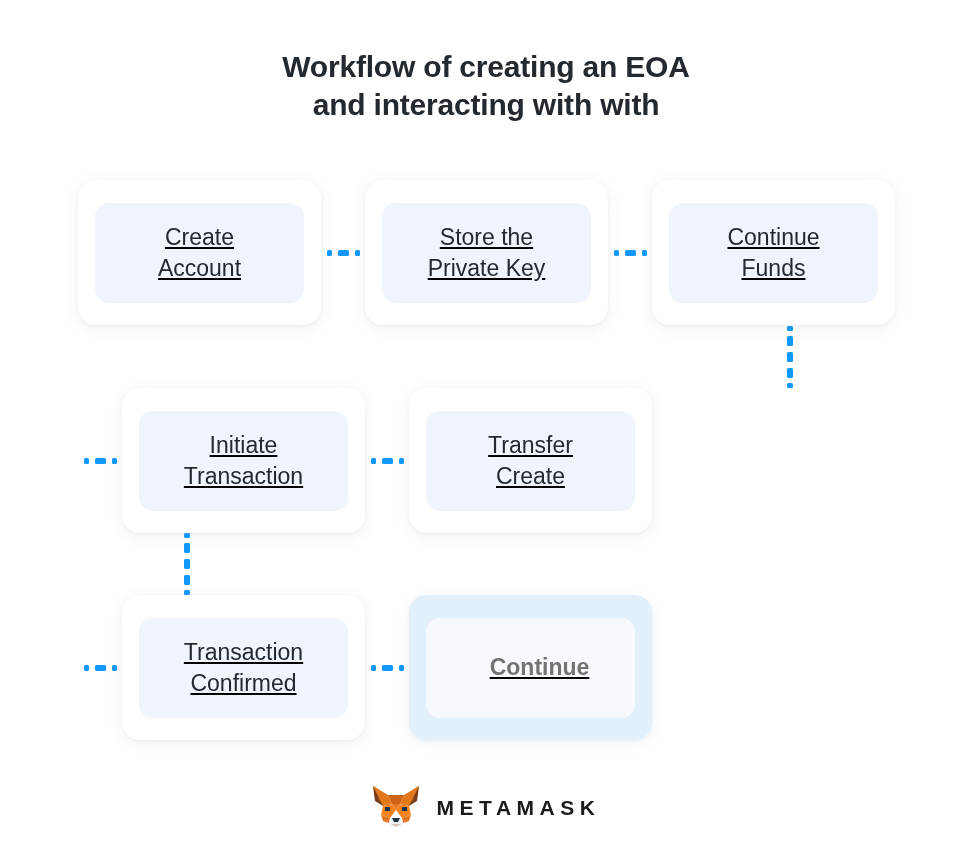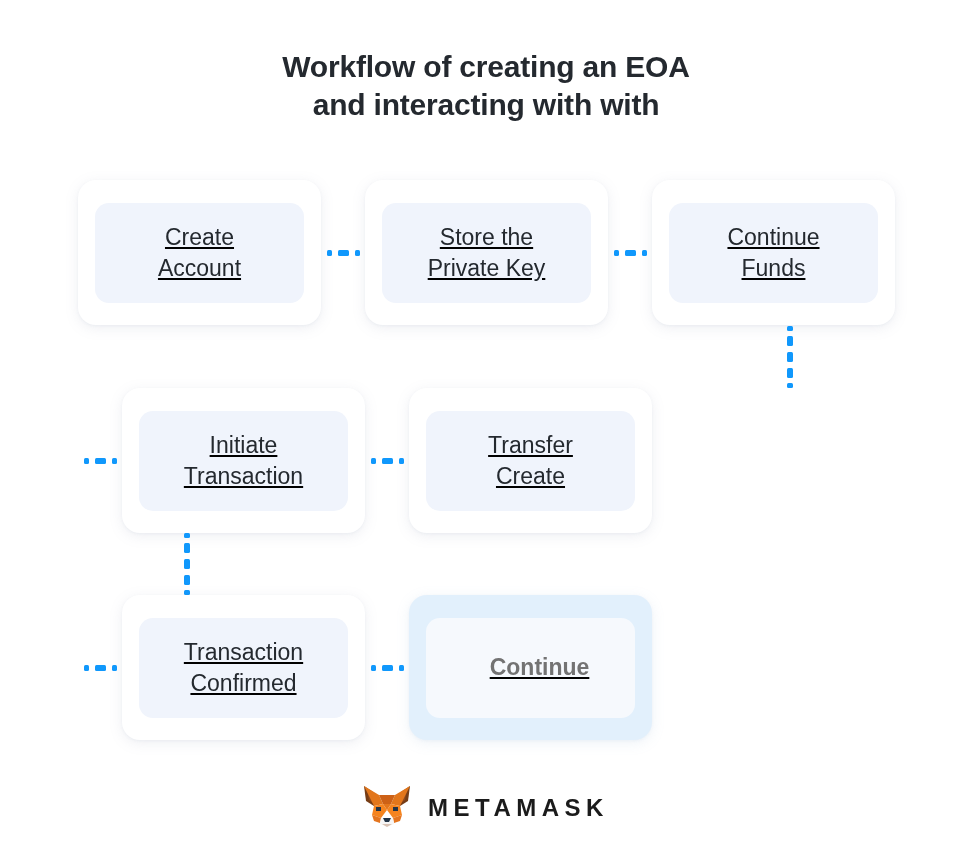--- a/index.html
+++ b/index.html
@@ -185,21 +185,21 @@
     justify-content: center;
     gap: 17px;
   }
   #brand-fox {
     width: 48px;
     height: 45px;
     display: block;
   }
   #brand-wordmark {
     font-family: "Liberation Sans", sans-serif;
-    font-size: 24px;
+    font-size: 21px;
     font-weight: bold;
     letter-spacing: 5.5px;
     color: #1b1b1b;
     line-height: 1;
     padding-top: 2px;
   }
 </style>
 </head>
 <body>
 

